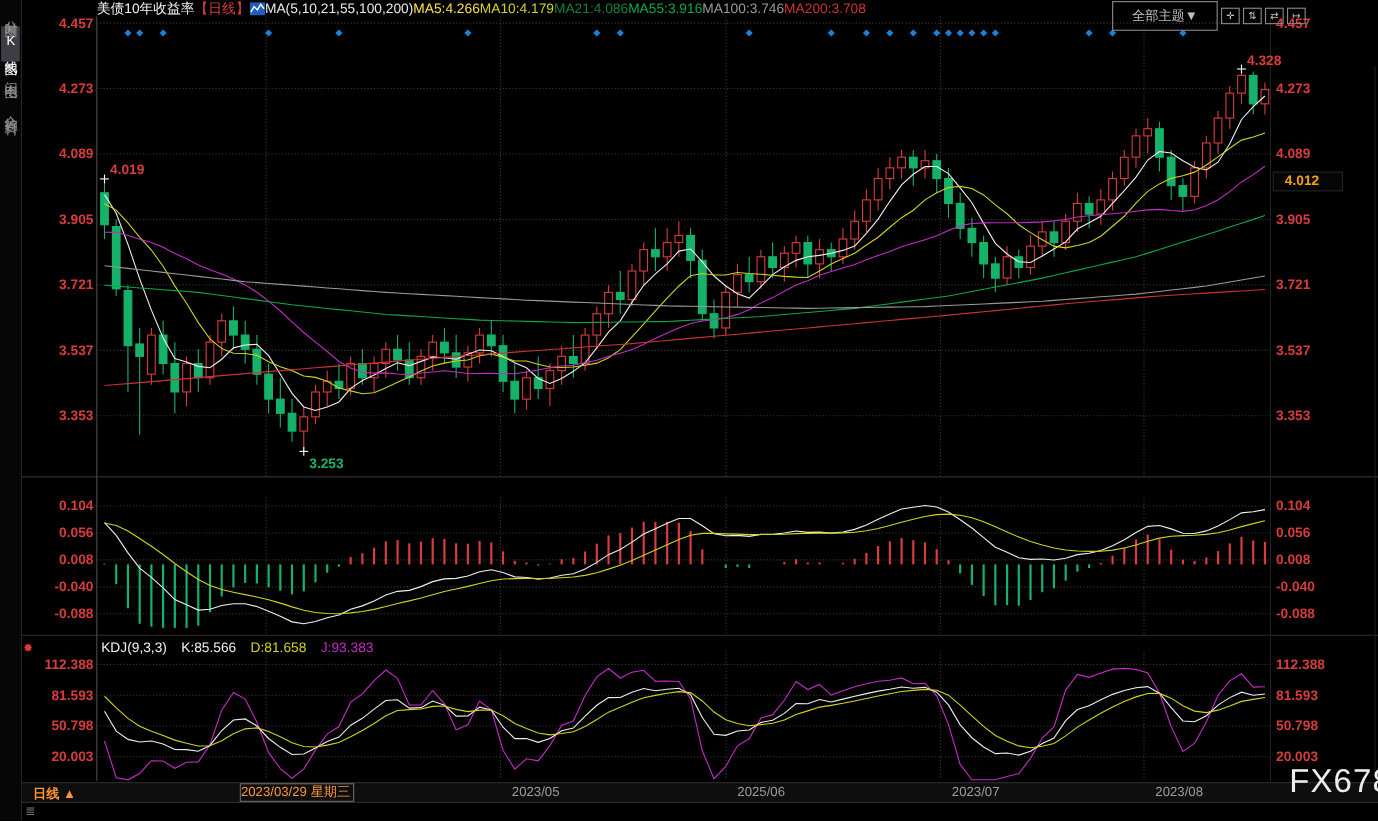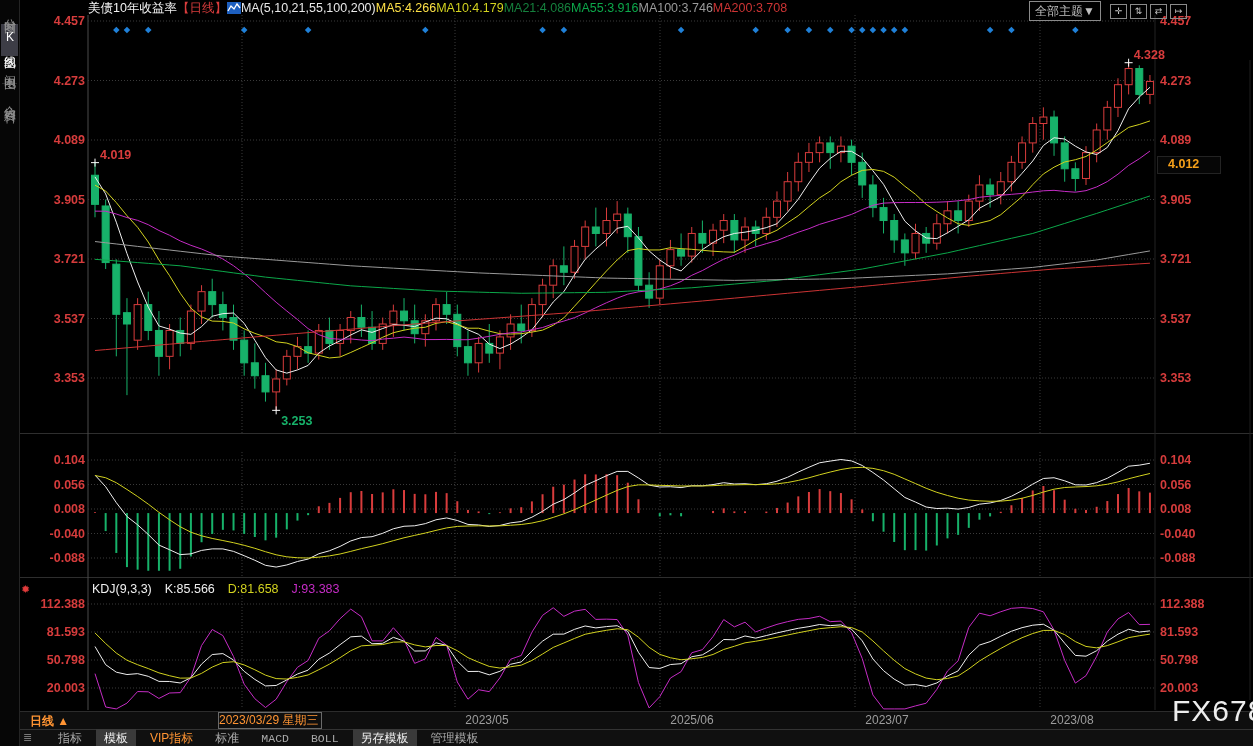--- a/index.html
+++ b/index.html
@@ -11,22 +11,22 @@
              text-align:center;font-size:12px;color:#8f8f8f;letter-spacing:2px;cursor:pointer;}
   .side-item.sel{background:#3d3d46;color:#fff;}
   .side-group-sep{border-top:1px solid #2a2a2a;margin:6px 2px;}
   .alert-ico{position:absolute;left:21px;top:583px;font-size:11px;color:#e23b3b;z-index:6;}
   
   .header{position:absolute;left:88px;top:0;height:16px;display:flex;align-items:center;
           font-size:12.5px;color:#e8e8e8;white-space:nowrap;z-index:6;}
   .header .title{color:#f2f2f2;}
   .ind-ico{display:inline-block;width:14px;height:12px;}
   .top-controls{position:absolute;right:66px;top:1px;display:flex;align-items:center;gap:3px;z-index:6;}
-  .theme-btn{border:1px solid #8a8a8a;color:#c0c0c0;background:transparent;font-size:12px;height:20px;
-             line-height:13px;padding:0 5px;margin-right:6px;cursor:pointer;font-family:inherit;}
+  .theme-btn{border:1px solid #8a8a8a;color:#c0c0c0;background:transparent;font-size:12px;height:27px;
+             line-height:13px;padding:0 17px;cursor:pointer;font-family:inherit;}
   .mini-btn{display:inline-block;width:15px;height:13px;border:1px solid #8a8a8a;color:#c8c8c8;font-size:9px;
             line-height:13px;text-align:center;cursor:pointer;}
   
   svg#chart-svg{position:absolute;left:0;top:0;z-index:1;}
   
   .pane-head{position:absolute;left:92px;height:14px;display:flex;gap:13px;font-size:12.5px;color:#f0f0f0;white-space:nowrap;z-index:6;}
   
   .price-tag{position:absolute;left:1157px;width:52px;height:16px;background:#060606;border:1px solid #232323;
              color:#f7a11a;font-size:12.5px;font-weight:bold;line-height:15px;padding-left:10px;z-index:6;}
   
@@ -507,25 +507,15 @@
   <div class="xaxis-row">
     <span class="period-sel" style="color: rgb(255, 148, 51);">日线 ▲</span>
     <span class="date-box" style="color: rgb(255, 148, 51);">2023/03/29 星期三</span>
     <span class="x-label" id="xl0" style="left: 435px;">2023/05</span>
     <span class="x-label" id="xl1" style="left: 640px;">2025/06</span>
     <span class="x-label" id="xl2" style="left: 835px;">2023/07</span>
     <span class="x-label" id="xl3" style="left: 1020px;">2023/08</span>
   </div>
 
   <span class="grip">≣</span>
-  <div class="tabs-row">
-    <span class="tab" style="margin-left:30px">指标</span>
-    <span class="tab sel">模板</span>
-    <span class="tab" style="color: rgb(255, 148, 51);">VIP指标</span>
-    <span class="tab">标准</span>
-    <span class="tab mono">MACD</span>
-    <span class="tab mono">BOLL</span>
-    <span class="tab sel">另存模板</span>
-    <span class="tab">管理模板</span>
-  </div>
 
   <div class="watermark">FX678</div>
 </div>
 
 </body></html>

